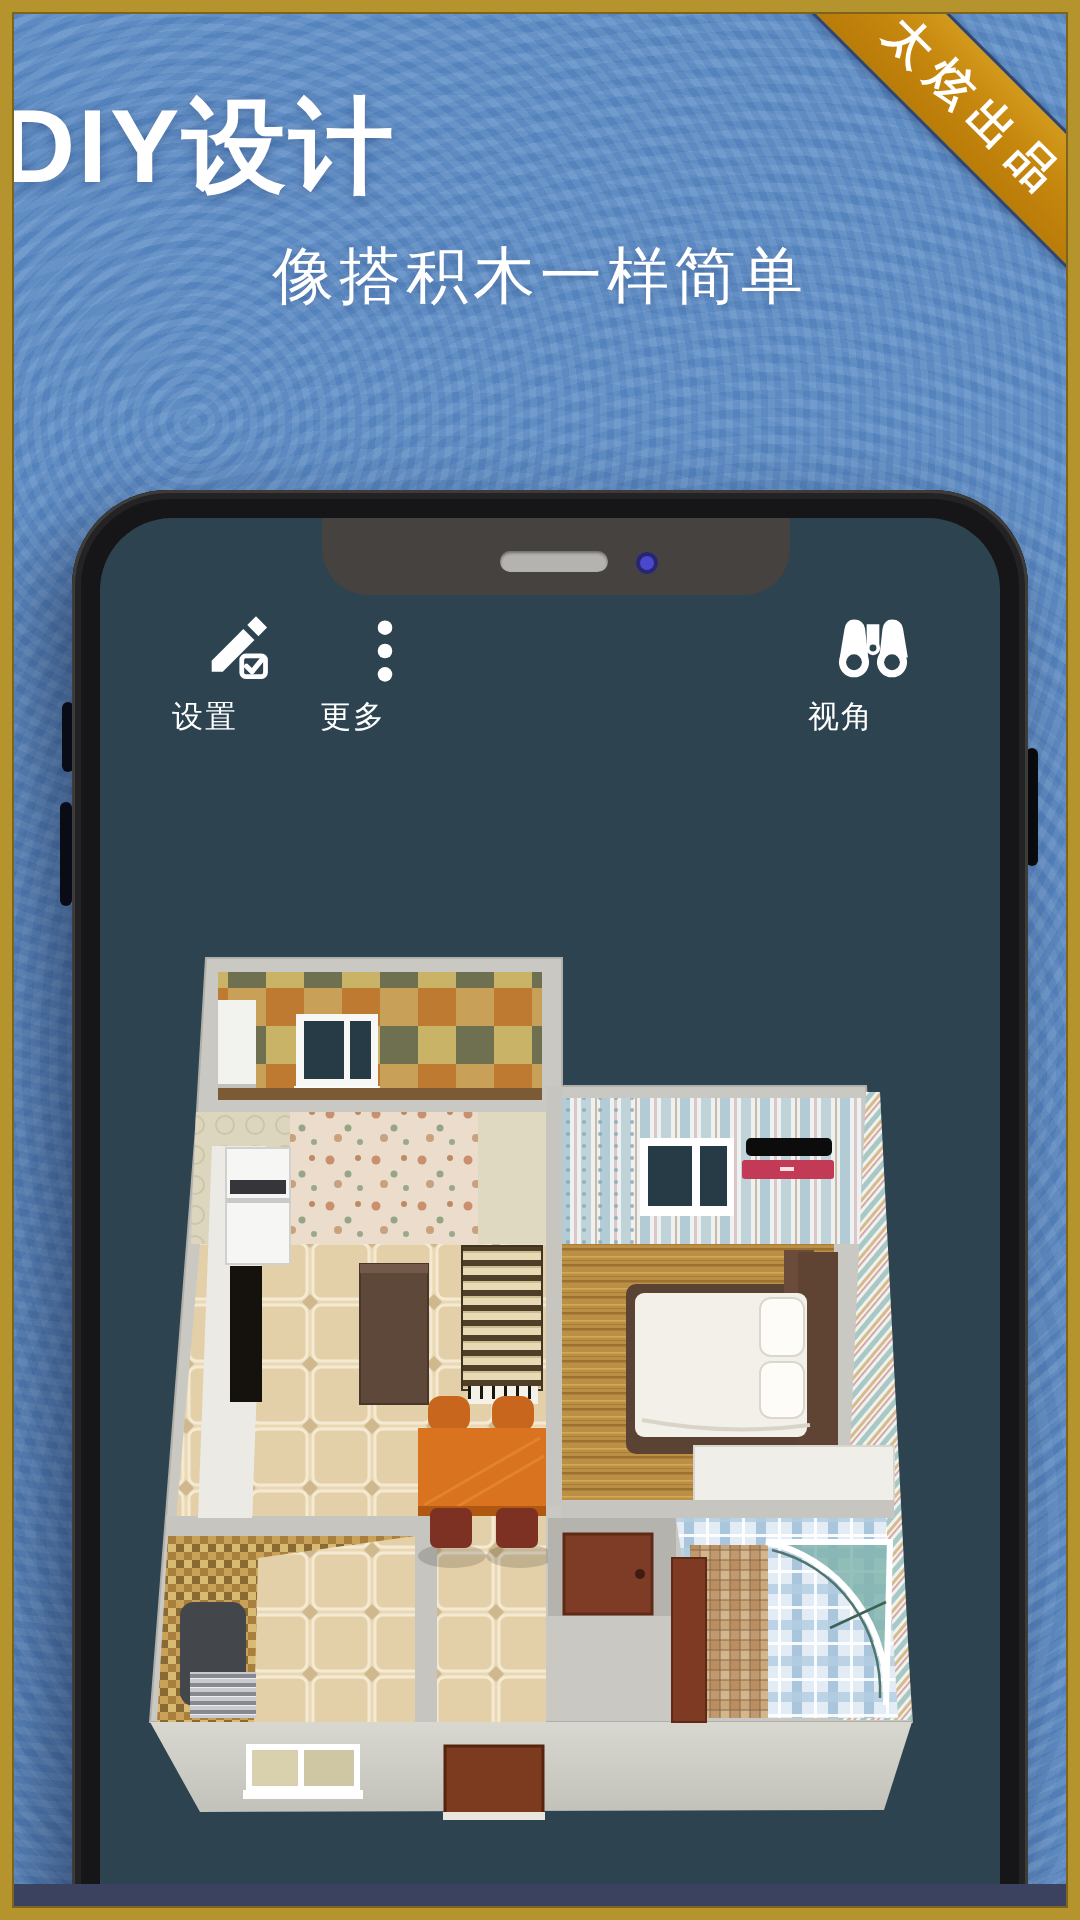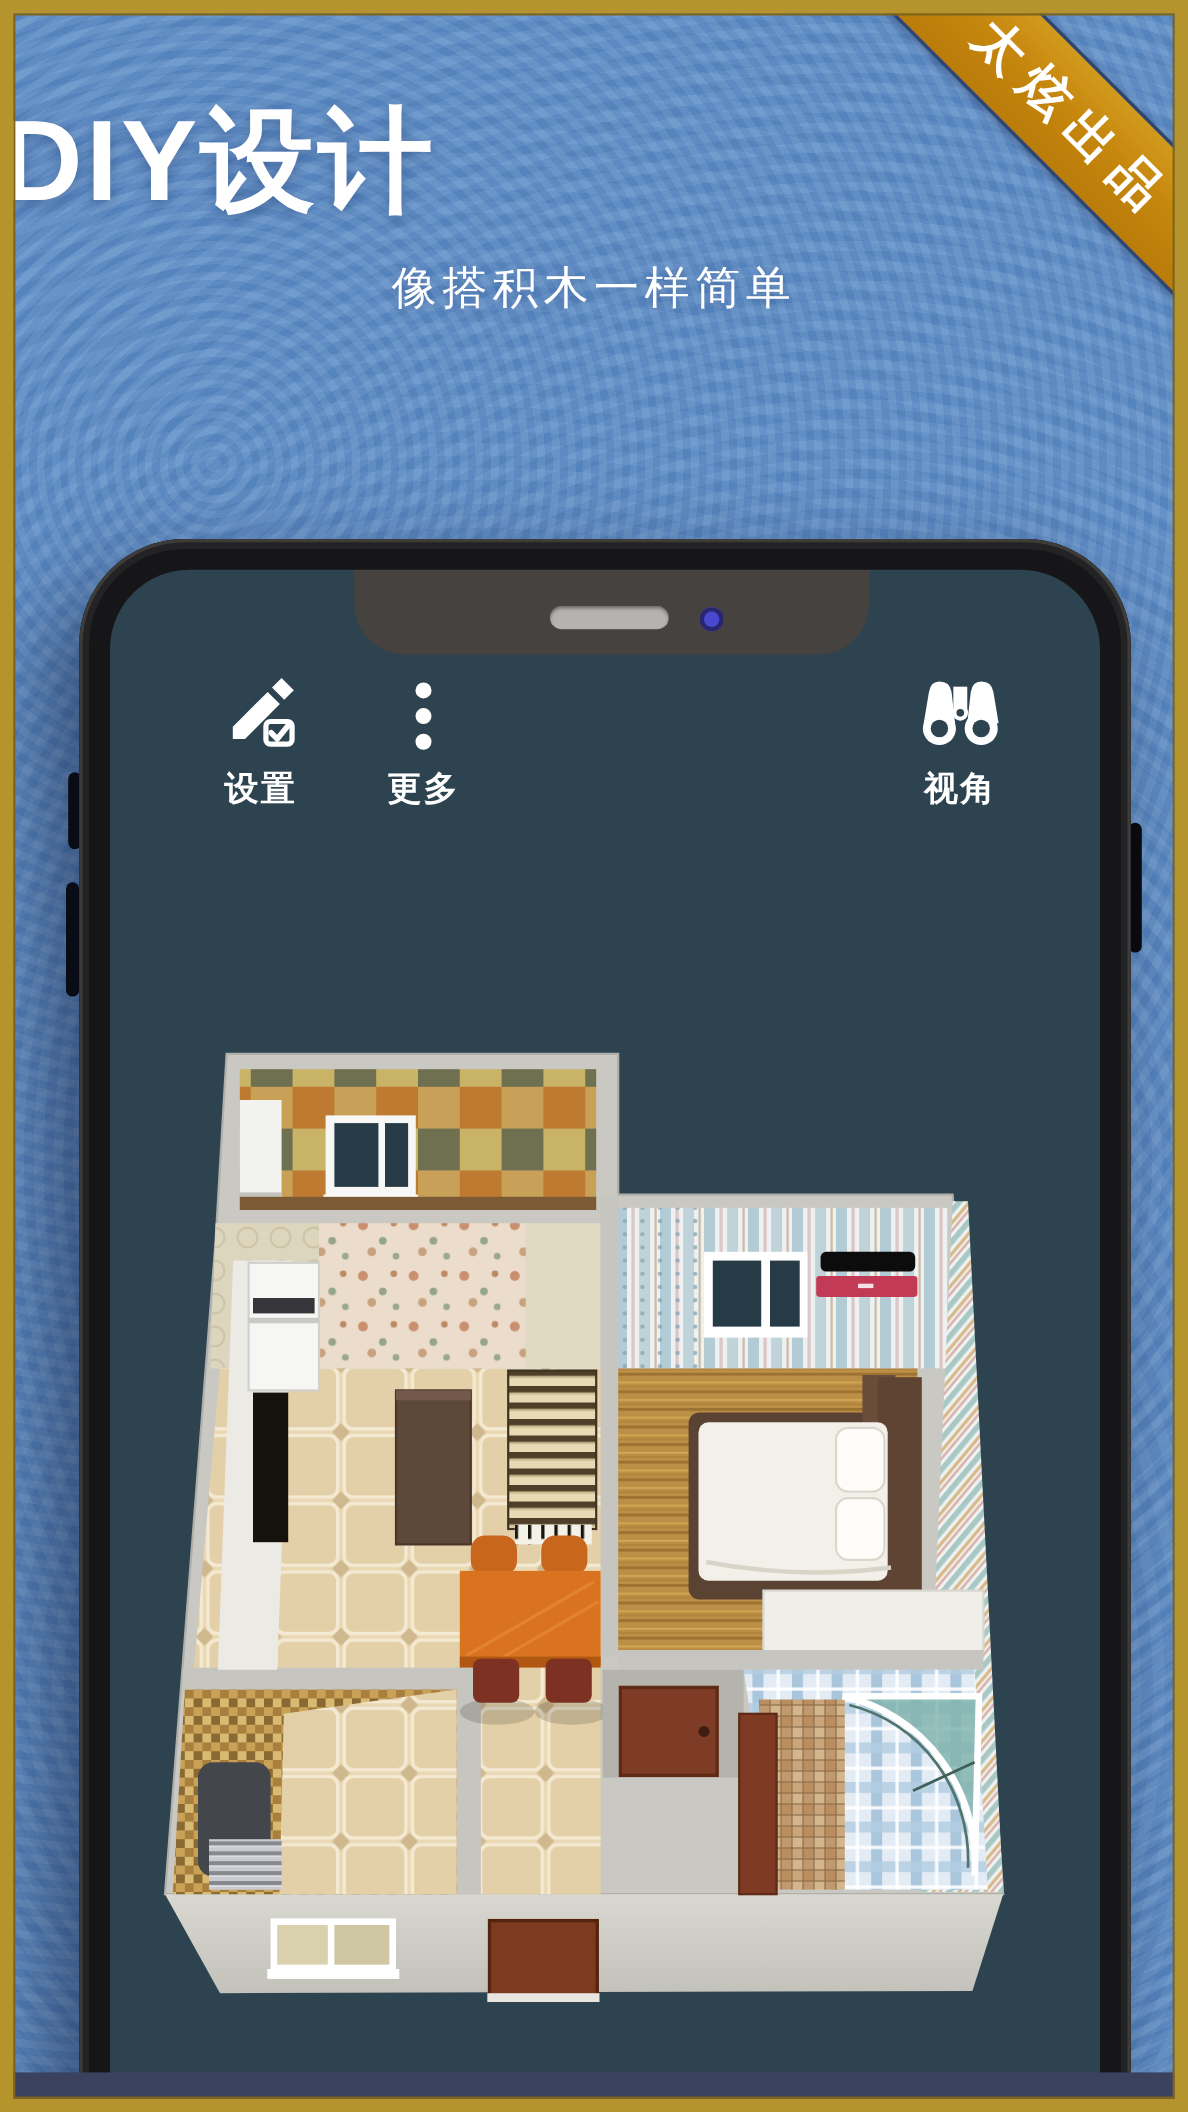--- a/index.html
+++ b/index.html
@@ -8,21 +8,21 @@
     background:
       repeating-radial-gradient(circle at 18% 22%, rgba(255,255,255,.055) 0 7px, rgba(38,78,140,.05) 7px 14px),
       repeating-radial-gradient(circle at 72% 55%, rgba(255,255,255,.045) 0 9px, rgba(30,70,130,.05) 9px 18px),
       repeating-radial-gradient(circle at 40% 80%, rgba(255,255,255,.04) 0 11px, rgba(30,60,120,.04) 11px 22px),
       #5d8dc6;}
   
   .title{position:absolute;top:78px;left:0;width:100%;color:#fff;
     font-size:104px;font-weight:800;letter-spacing:3px;margin:0;
     text-shadow:0 3px 14px rgba(20,40,90,.35);}
   .subtitle{position:absolute;top:234px;left:0;width:100%;text-align:center;color:#fff;
-    font-size:41px;font-weight:500;letter-spacing:5px;margin:0;
+    font-size:62px;font-weight:500;letter-spacing:5px;margin:0;
     text-shadow:0 2px 10px rgba(20,40,90,.3);}
   
   .ribbon{position:absolute;left:745px;top:59px;width:460px;height:92px;
     background:linear-gradient(180deg,#d29a1c 0%,#c6870e 45%,#b97c08 100%);
     border-top:3px solid #31446b;border-bottom:3px solid #31446b;
     transform:rotate(45deg);display:flex;align-items:center;justify-content:center;z-index:6;
     box-shadow:0 2px 8px rgba(20,30,60,.35);}
   .ribbon span{color:#fff;font-size:46px;font-weight:700;letter-spacing:12px;}
   
   .side-btn{position:absolute;background:#0b0b0d;border-radius:6px;z-index:8;}
@@ -31,21 +31,21 @@
     box-shadow:inset 0 0 0 3px #3e3c38,inset 0 0 0 9px #232325,-28px 38px 80px rgba(8,14,40,.5);}
   .screen{position:absolute;left:28px;top:28px;right:28px;bottom:0;background:#2d4350;
     border-radius:72px 72px 0 0;overflow:hidden;}
   .notch{position:absolute;left:222px;top:0;width:468px;height:77px;background:#454240;
     border-radius:0 0 46px 46px;z-index:3;}
   .speaker{position:absolute;left:178px;top:33px;width:108px;height:21px;border-radius:12px;
     background:#b5b3b0;box-shadow:inset 0 2px 3px rgba(0,0,0,.4);}
   .camera{position:absolute;left:314px;top:34px;width:22px;height:22px;border-radius:50%;
     background:#4a48cf;box-shadow:inset 0 0 0 4px #28276e;}
   .toolbar{position:absolute;left:0;top:88px;width:100%;height:150px;z-index:4;}
-  .tool{position:absolute;width:130px;text-align:center;color:#fff;cursor:pointer;font-weight:bold;}
+  .tool{position:absolute;width:130px;color:#fff;cursor:pointer;}
   .tool .glyph{height:80px;display:flex;align-items:flex-end;justify-content:center;}
   .tool .lbl{display:block;margin-top:10px;font-size:31px;letter-spacing:2px;}
   .tool-settings{left:72px;top:0;}
   .tool-more{left:220px;top:0;}
   .tool-view{left:708px;top:0;}
   .plan-svg{position:absolute;left:-100px;top:-518px;width:1080px;height:1920px;z-index:2;}
   
   .bottom-band{position:absolute;left:0;right:0;top:1884px;height:28px;background:#3a4260;z-index:40;}
   .frame{position:absolute;inset:0;border:12px solid #b5942e;
     box-shadow:inset 0 0 0 2px #7d641c;z-index:50;pointer-events:none;}

